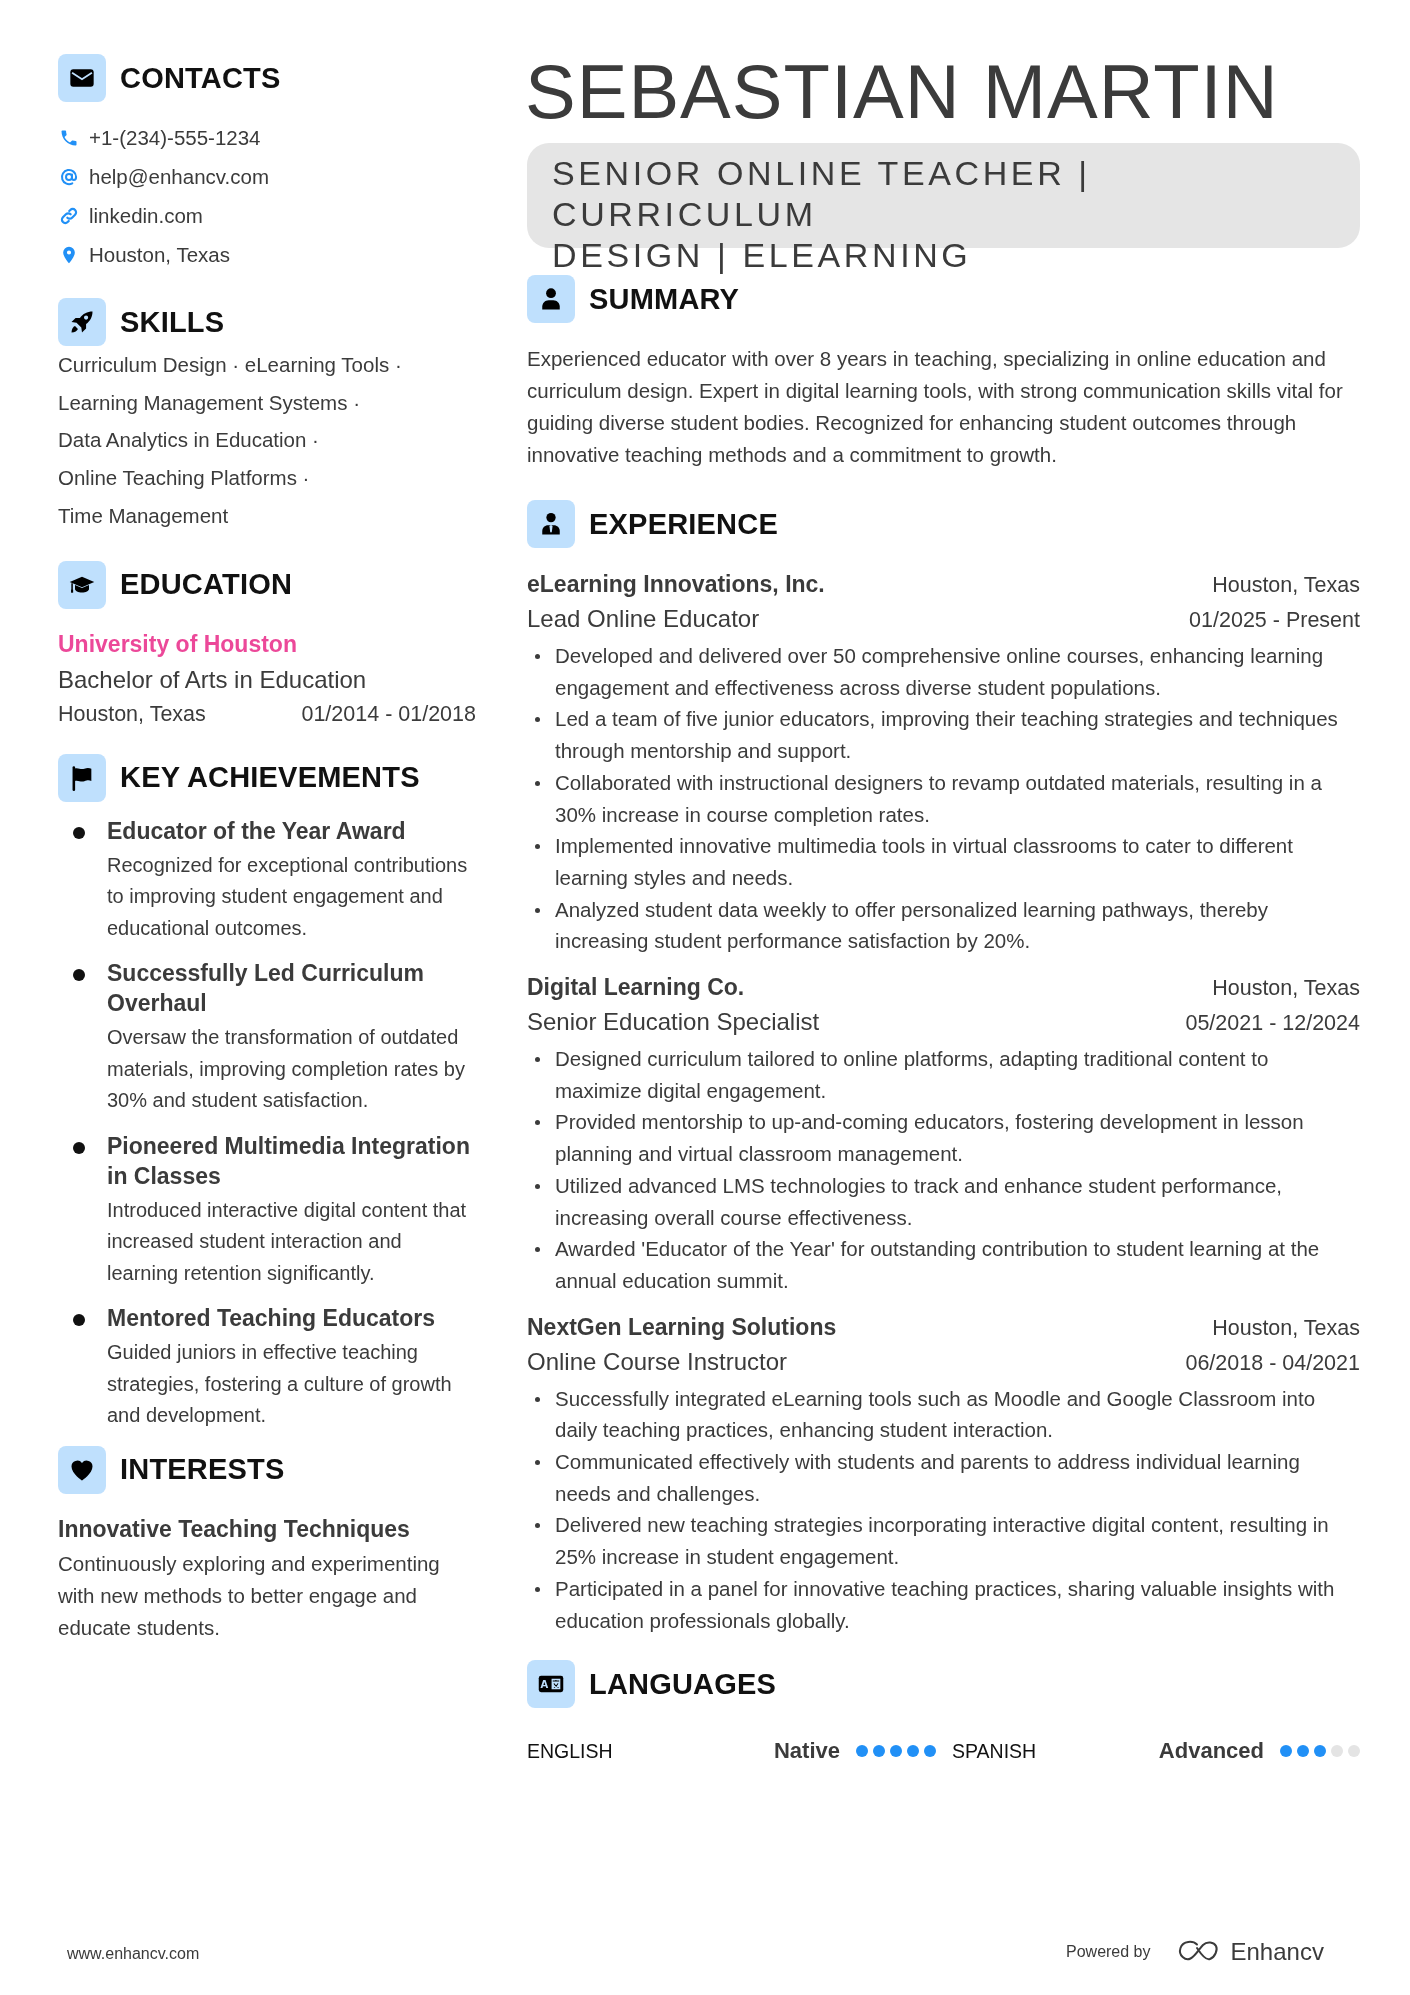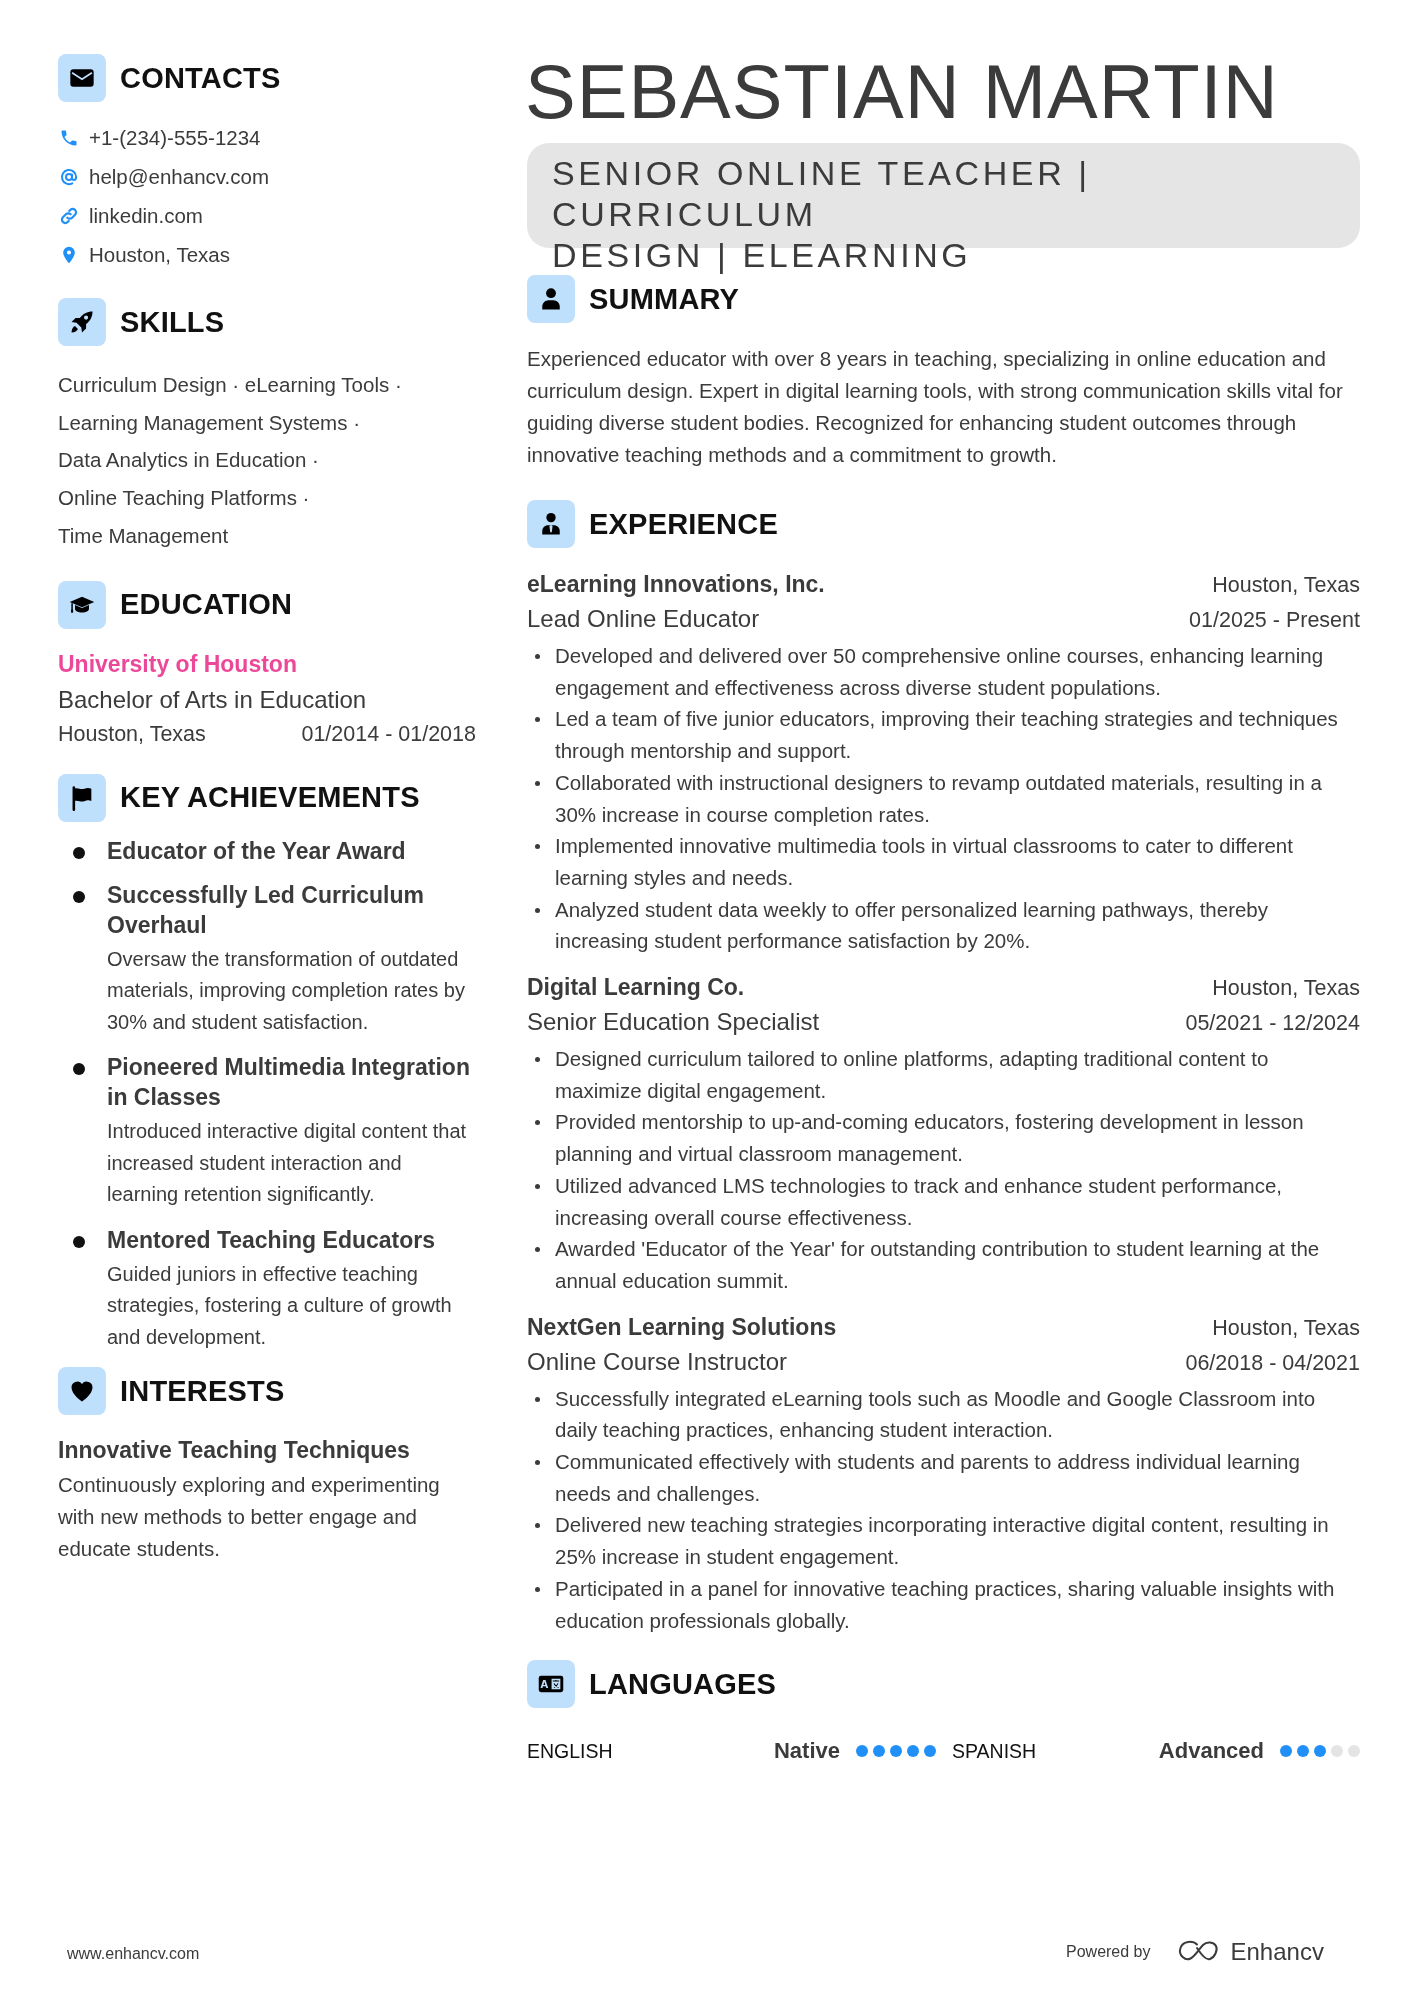--- a/index.html
+++ b/index.html
@@ -14,21 +14,21 @@
   .sec-icon svg { width: 28px; height: 28px; }
   .sec-title { margin-left: 14px; font-size: 29px; font-weight: 700; color: #111; letter-spacing: 0.2px; }
 
   
   .contacts { margin-top: 16px; }
   .contact { display: flex; align-items: center; height: 39px; font-size: 20.5px; color: #3b3b3b; }
   .contact .ci { width: 22px; height: 22px; margin-right: 9px; display: flex; align-items: center; justify-content: center; }
   .contact .ci svg { width: 20px; height: 20px; }
 
   
-  .skills { margin-top: 20px; }
+  .skills { }
   .skill-line { font-size: 20.5px; line-height: 37.7px; color: #3b3b3b; }
 
   
   .edu-school { margin-top: 20px; font-size: 23px; font-weight: 700; color: #ec4899; line-height: 30px; }
   .edu-degree { font-size: 24px; color: #3b3b3b; line-height: 38px; margin-top: 2px; }
   .edu-row { display: flex; justify-content: space-between; font-size: 21.5px; color: #3b3b3b; line-height: 30px; width: 418px; }
 
   
   .ach-list { margin-top: 14px; }
   .ach { position: relative; padding-left: 49px; margin-bottom: 14px; }
@@ -177,20 +177,21 @@
             <path d="M5 3v19" stroke="#000" stroke-width="2.2" stroke-linecap="round"></path>
             <path fill="#000" d="M5.5 4c3-1.3 5.5 1.2 8.5 0s4.5-.5 6 0v10.5c-1.5-.6-3-1-6 .2s-5.5-1.3-8.5 0z"></path>
           </svg>
       </div>
       <div class="sec-title">KEY ACHIEVEMENTS</div>
     </div>
     <div class="ach-list">
       <div class="ach">
         <span class="bullet"></span>
         <div class="ach-title">Educator of the Year Award</div>
+        <div class="ach-desc">Recognized for exceptional contributions to improving student engagement and educational outcomes.</div>
       </div>
       <div class="ach">
         <span class="bullet"></span>
         <div class="ach-title">Successfully Led Curriculum Overhaul</div>
         <div class="ach-desc">Oversaw the transformation of outdated materials, improving completion rates by 30% and student satisfaction.</div>
       </div>
       <div class="ach">
         <span class="bullet"></span>
         <div class="ach-title">Pioneered Multimedia Integration in Classes</div>
         <div class="ach-desc">Introduced interactive digital content that increased student interaction and learning retention significantly.</div>

